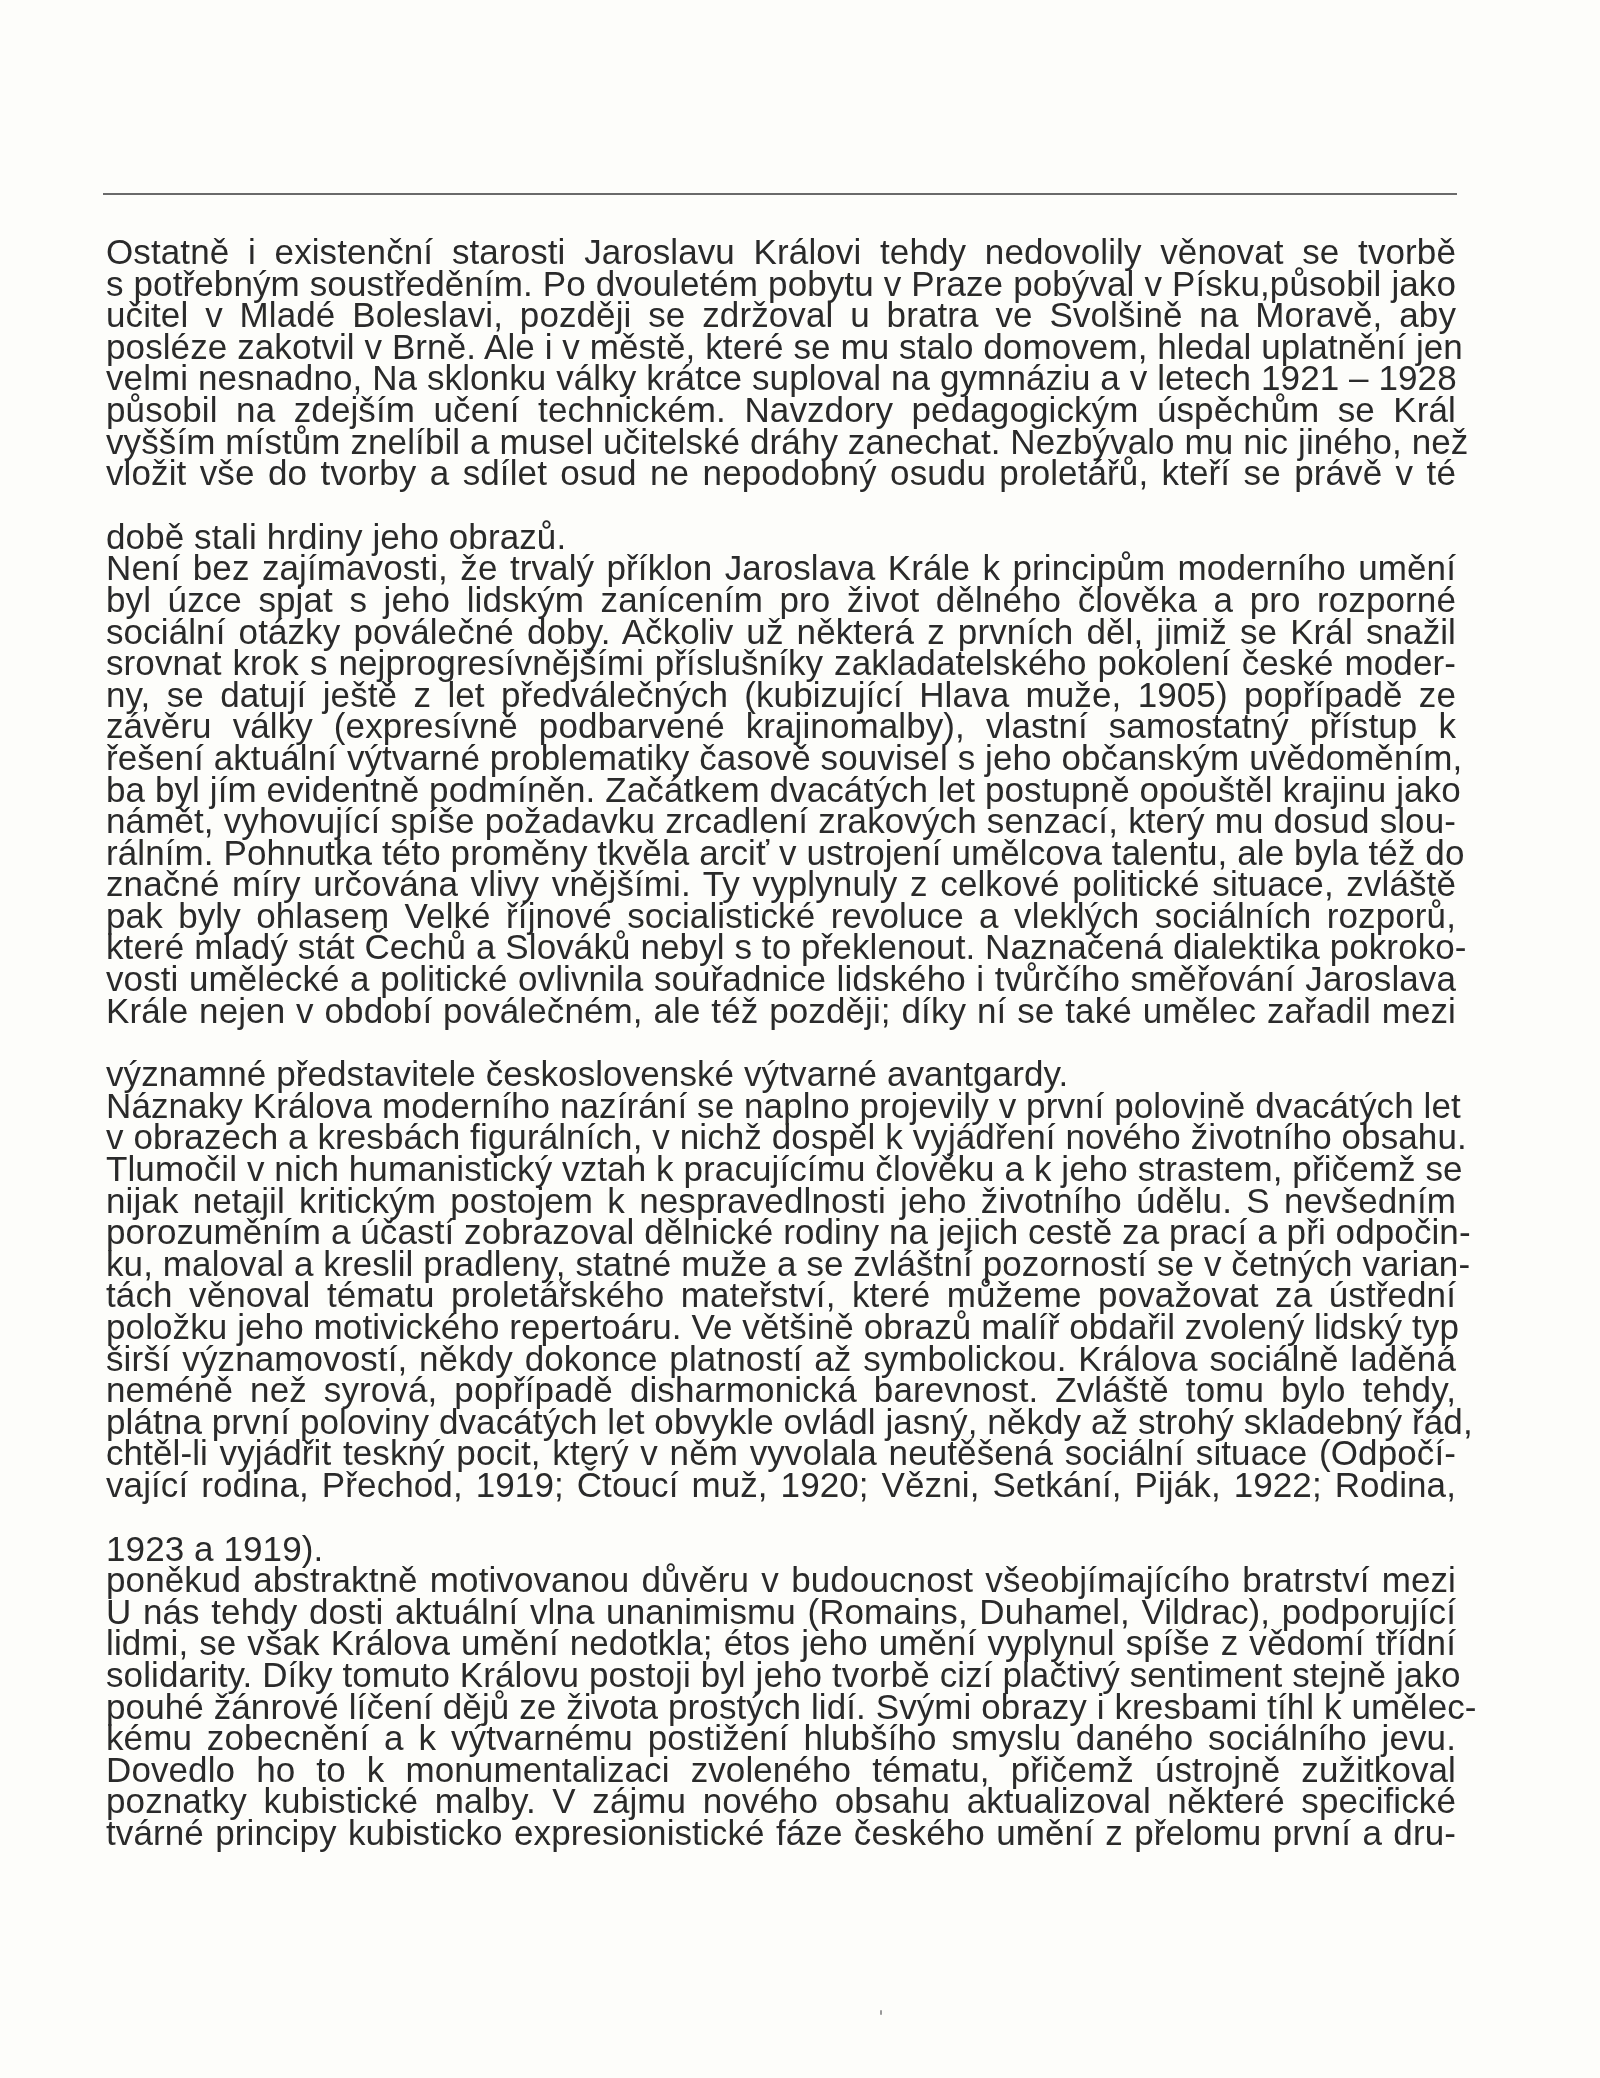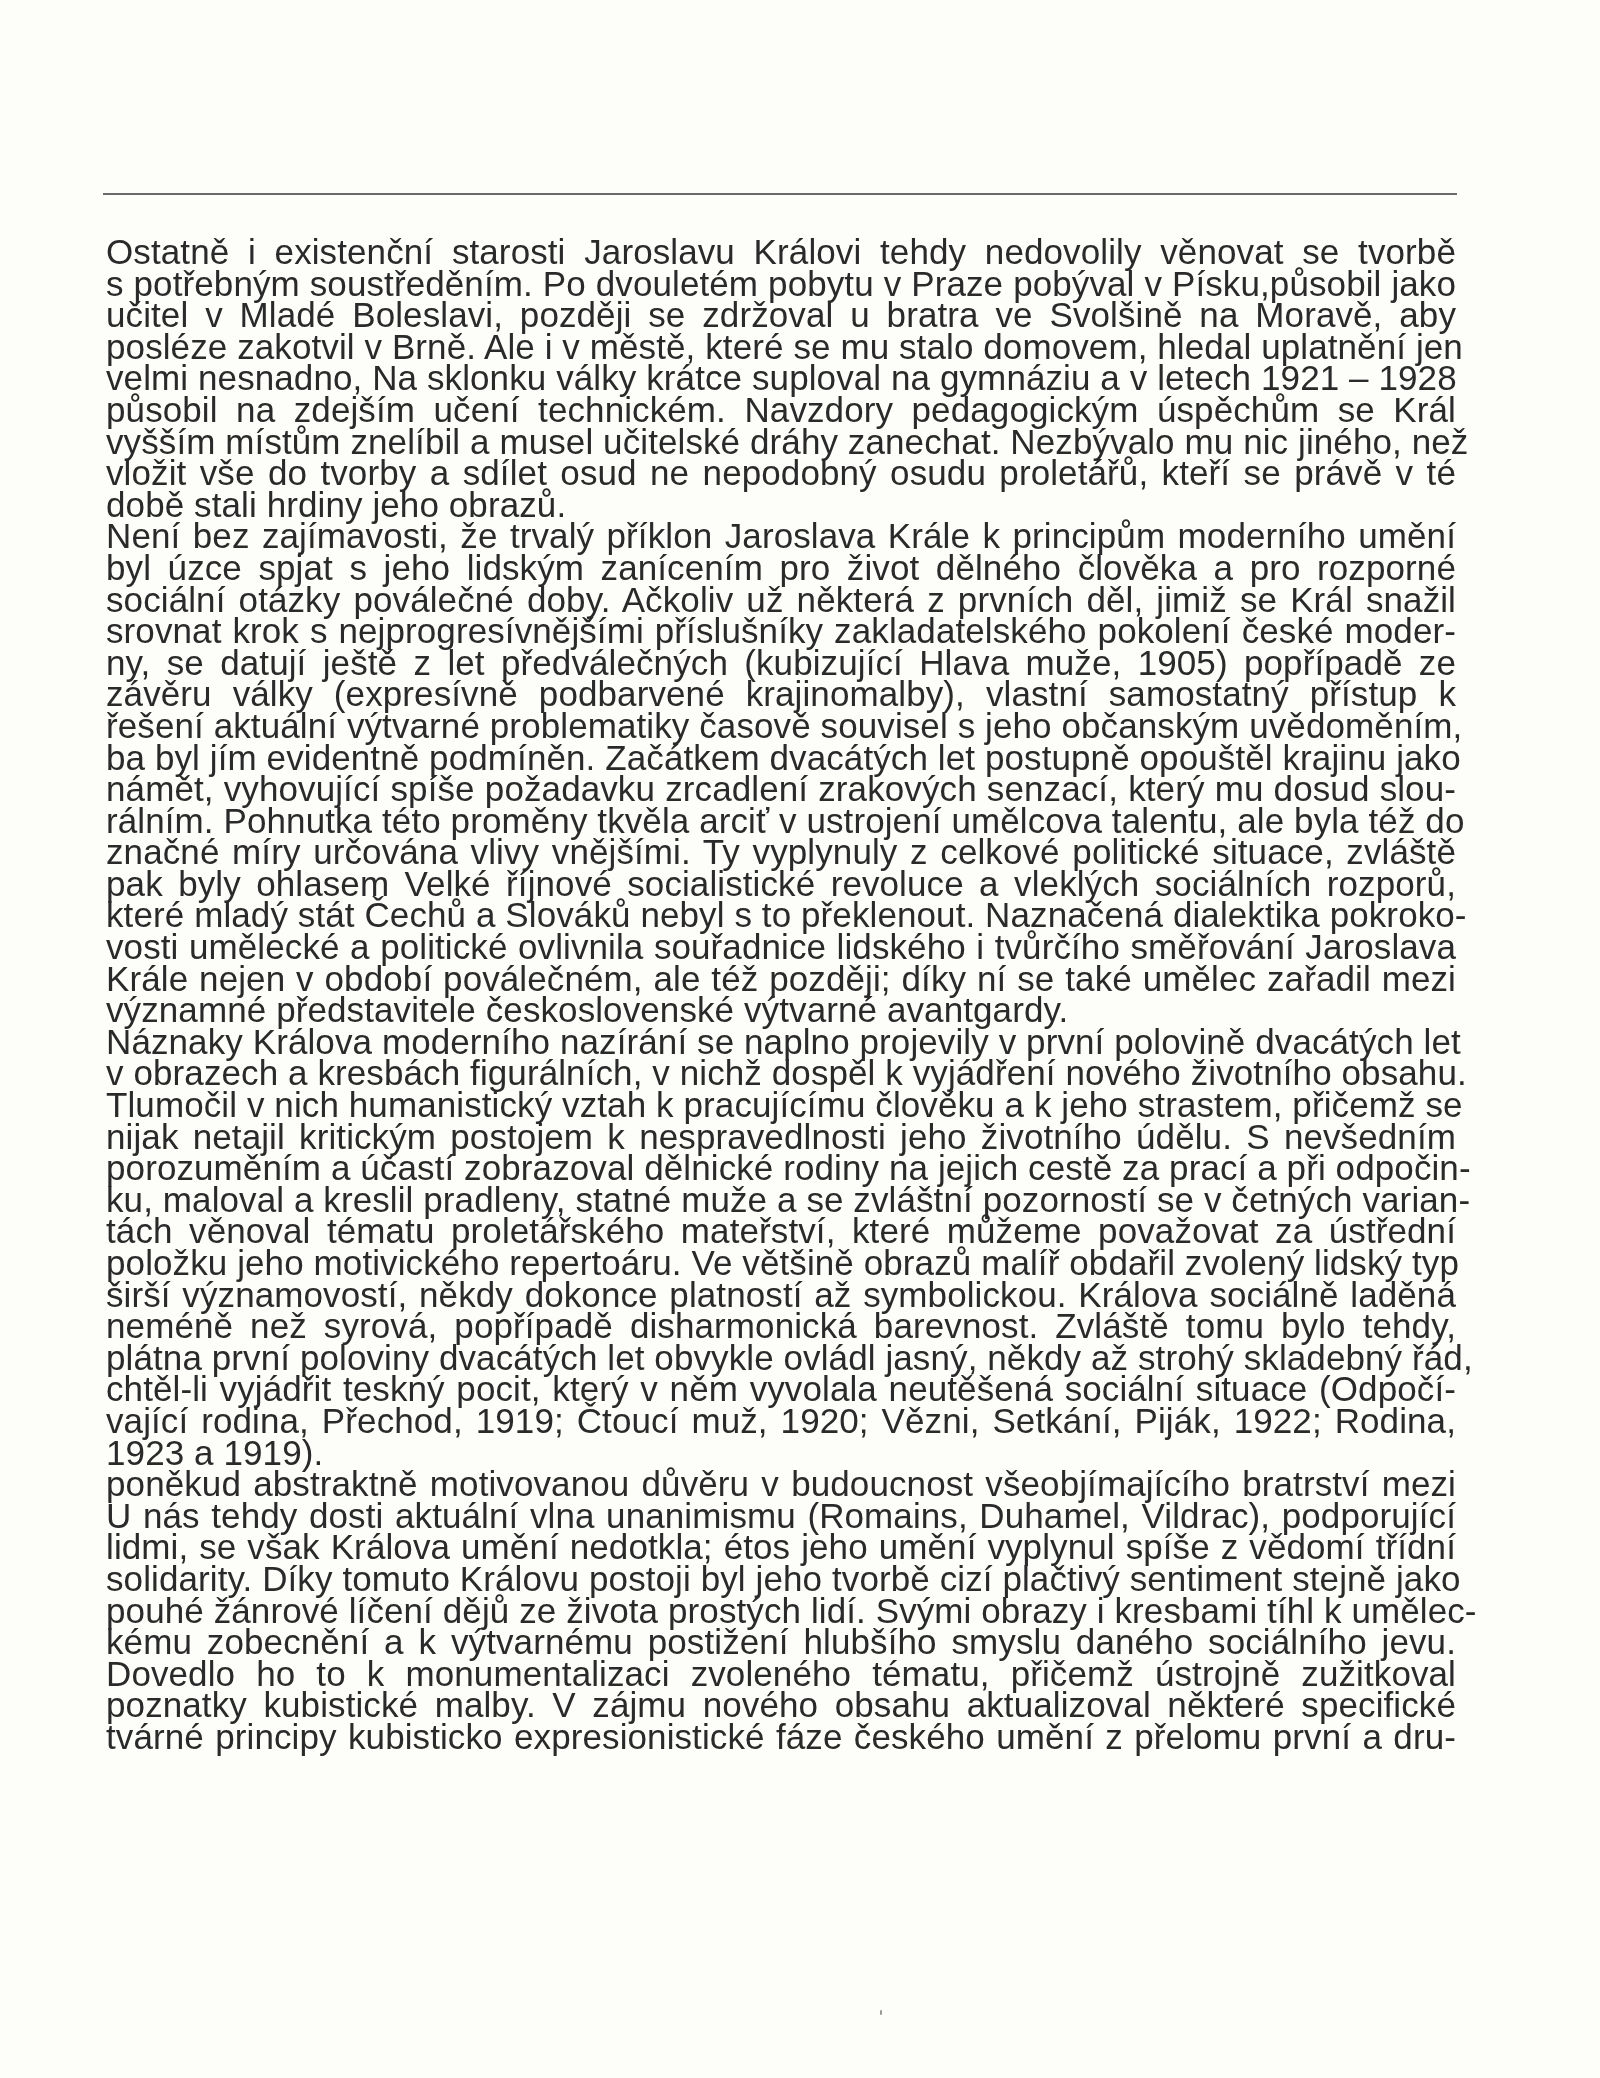--- a/index.html
+++ b/index.html
@@ -33,20 +33,21 @@
       font-size: 35px;
       line-height: 31.6px;
       height: 31.6px;
       white-space: nowrap;
       text-align: justify;
       text-align-last: justify;
       letter-spacing: 0.1px;
     }
     .line.last {
       text-align-last: left;
+      margin-top: 32px;
     }
     .speck {
       position: absolute;
       left: 880px;
       top: 2010px;
       width: 2px;
       height: 5px;
       background: #999;
       border-radius: 1px;
     }

